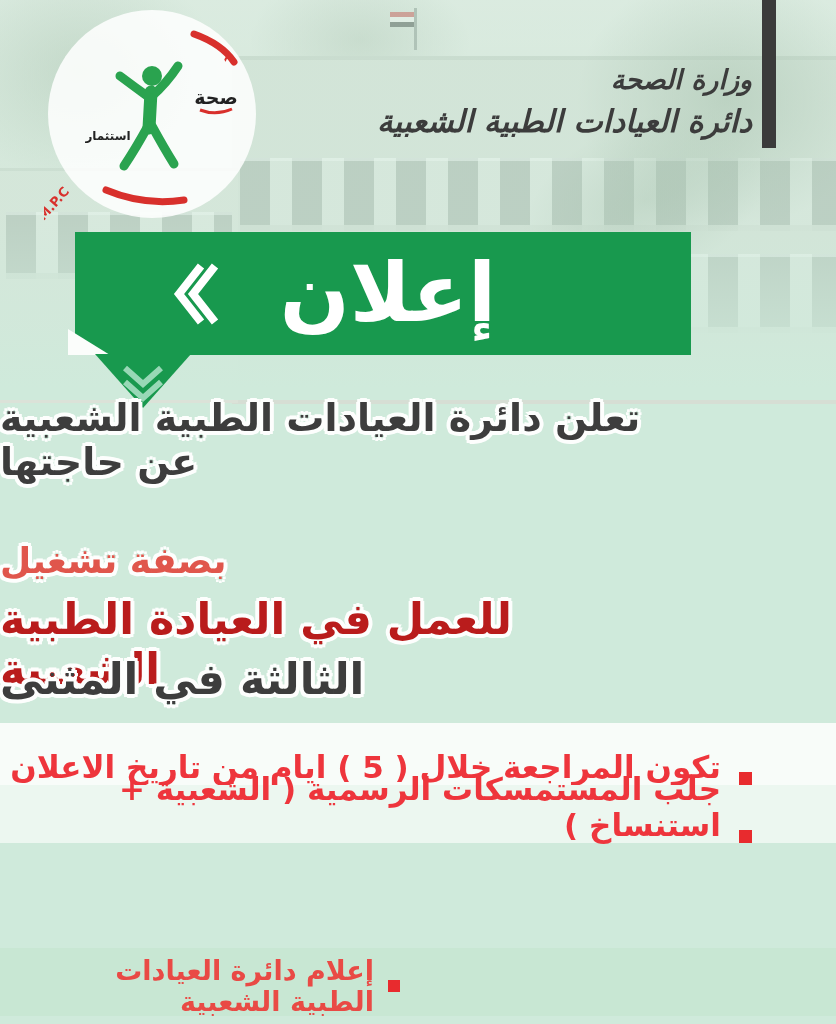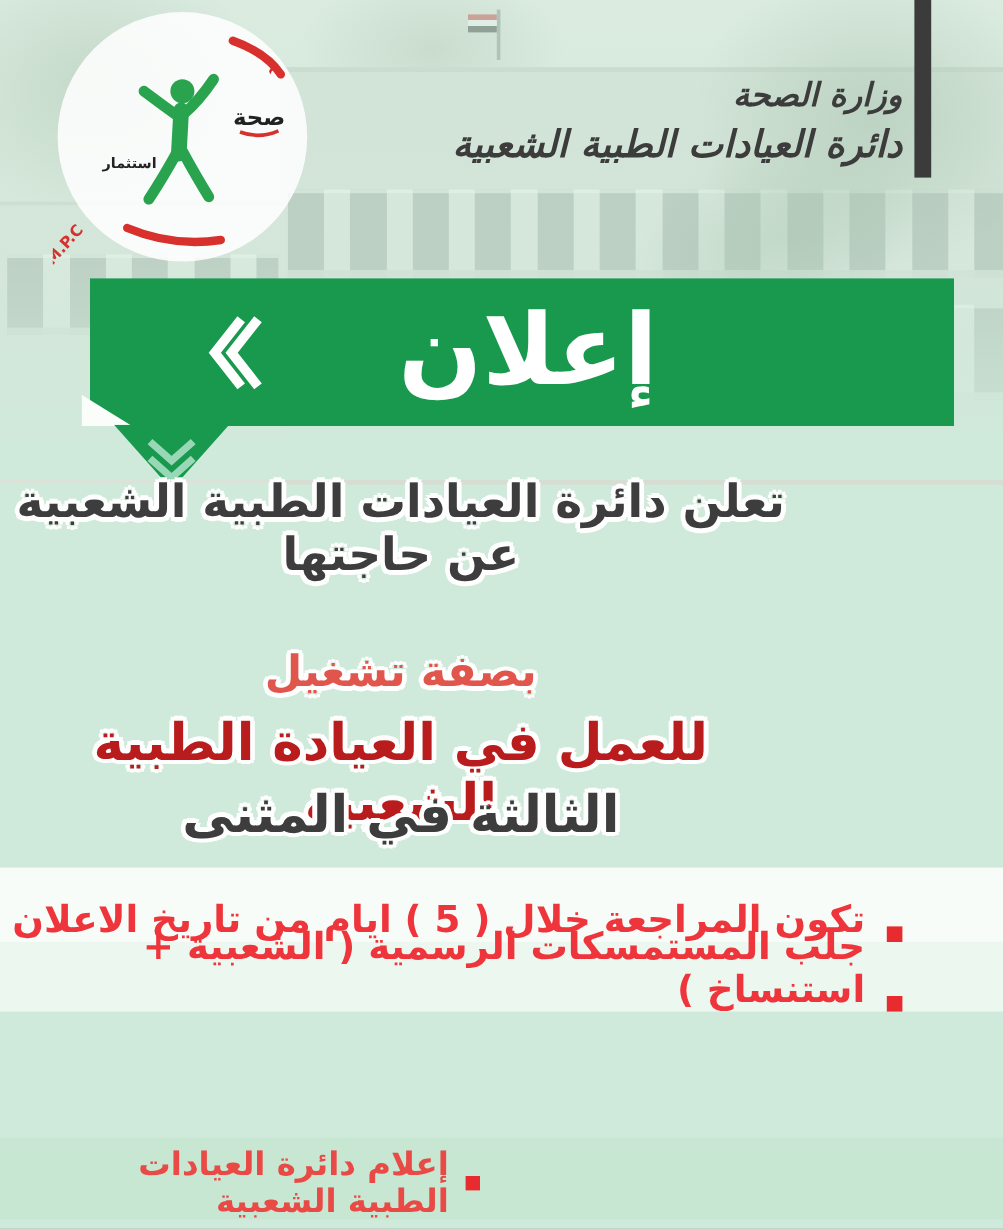--- a/index.html
+++ b/index.html
@@ -25,27 +25,27 @@
   .flag{position:absolute;left:390px;top:12px;width:24px;height:15px;background:linear-gradient(180deg,#c85450 0 33%,#f2f2ee 33% 66%,#4a4f4a 66% 100%);}
   .photo-overlay{position:absolute;inset:0;background:linear-gradient(180deg,rgba(207,234,219,.52) 0%,rgba(207,234,219,.55) 55%,rgba(207,234,219,.80) 82%,#cfeadb 97%);}
   
   .vbar{position:absolute;top:0;left:762px;width:14px;height:148px;background:#3b3b3b;}
   .gov-header{position:absolute;top:60px;right:84px;text-align:right;color:#3c3c3c;line-height:1.45;font-style:italic;}
   .gov-header .l1{font-size:27px;}
   .gov-header .l2{font-size:31px;}
   
   .logo{position:absolute;left:44px;top:6px;width:216px;height:216px;}
   
-  .banner{position:absolute;left:75px;top:232px;width:720px;height:123px;background:#18994e;}
+  .banner{position:absolute;left:75px;top:232px;width:616px;height:123px;background:#18994e;}
   .banner-title{position:absolute;left:120px;right:110px;top:6px;text-align:center;color:#fff;font-size:82px;line-height:110px;}
   .banner-chevron{position:absolute;left:96px;top:29px;}
   .fold-white{position:absolute;left:68px;top:329px;}
   .fold-arrow{position:absolute;left:95px;top:354px;}
   
-  .line{position:absolute;left:0;width:668px;text-align:center;}
+  .line{position:absolute;left:0;width:668px;text-align:left;}
   .outline{text-shadow:-3px -3px 0 #fdfefd,3px -3px 0 #fdfefd,-3px 3px 0 #fdfefd,3px 3px 0 #fdfefd,0 -4px 0 #fdfefd,0 4px 0 #fdfefd,-4px 0 0 #fdfefd,4px 0 0 #fdfefd;}
   .intro{top:396px;font-size:38px;color:#3d3d3d;}
   .position-line{top:450px;color:#e7392f;}
   .position-line .big{font-size:53px;}
   .position-line .small{font-size:38px;}
   .employment{top:540px;font-size:36px;color:#e0564c;}
   .loc1{top:594px;font-size:43px;color:#b91c1c;}
   .loc2{top:654px;font-size:43px;color:#3d3d3d;}
   
   .band{position:absolute;left:0;width:836px;}

